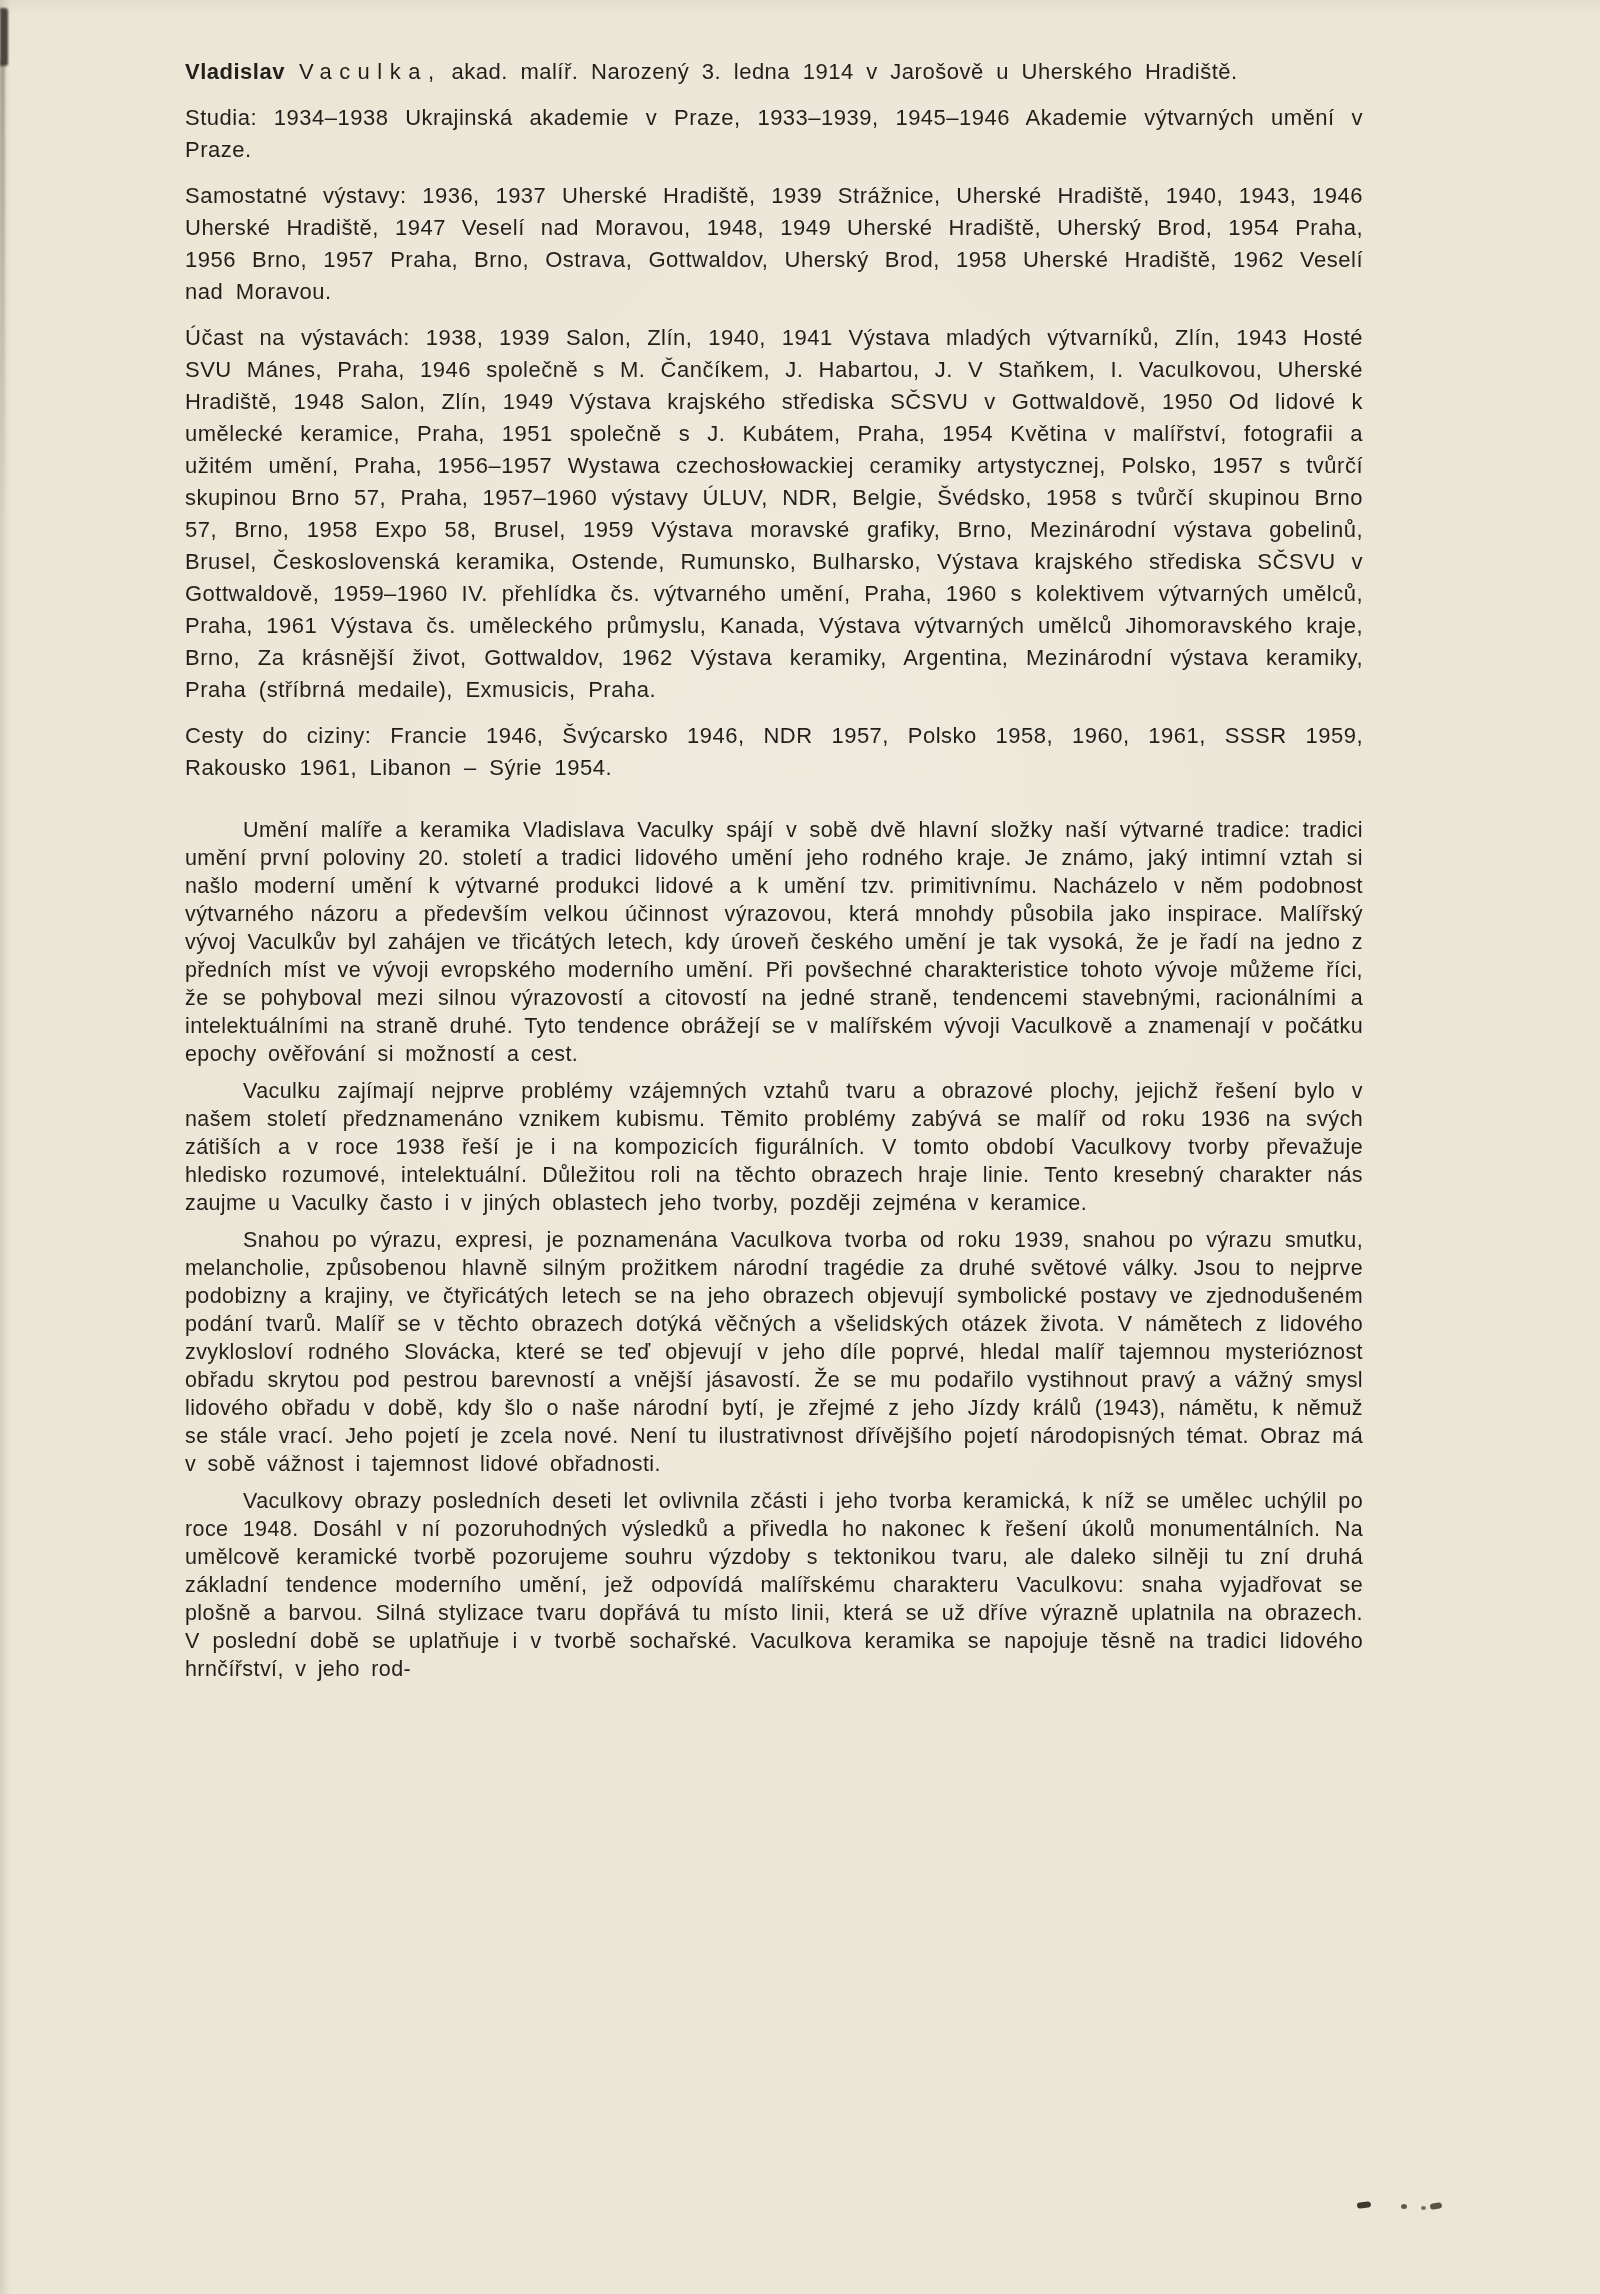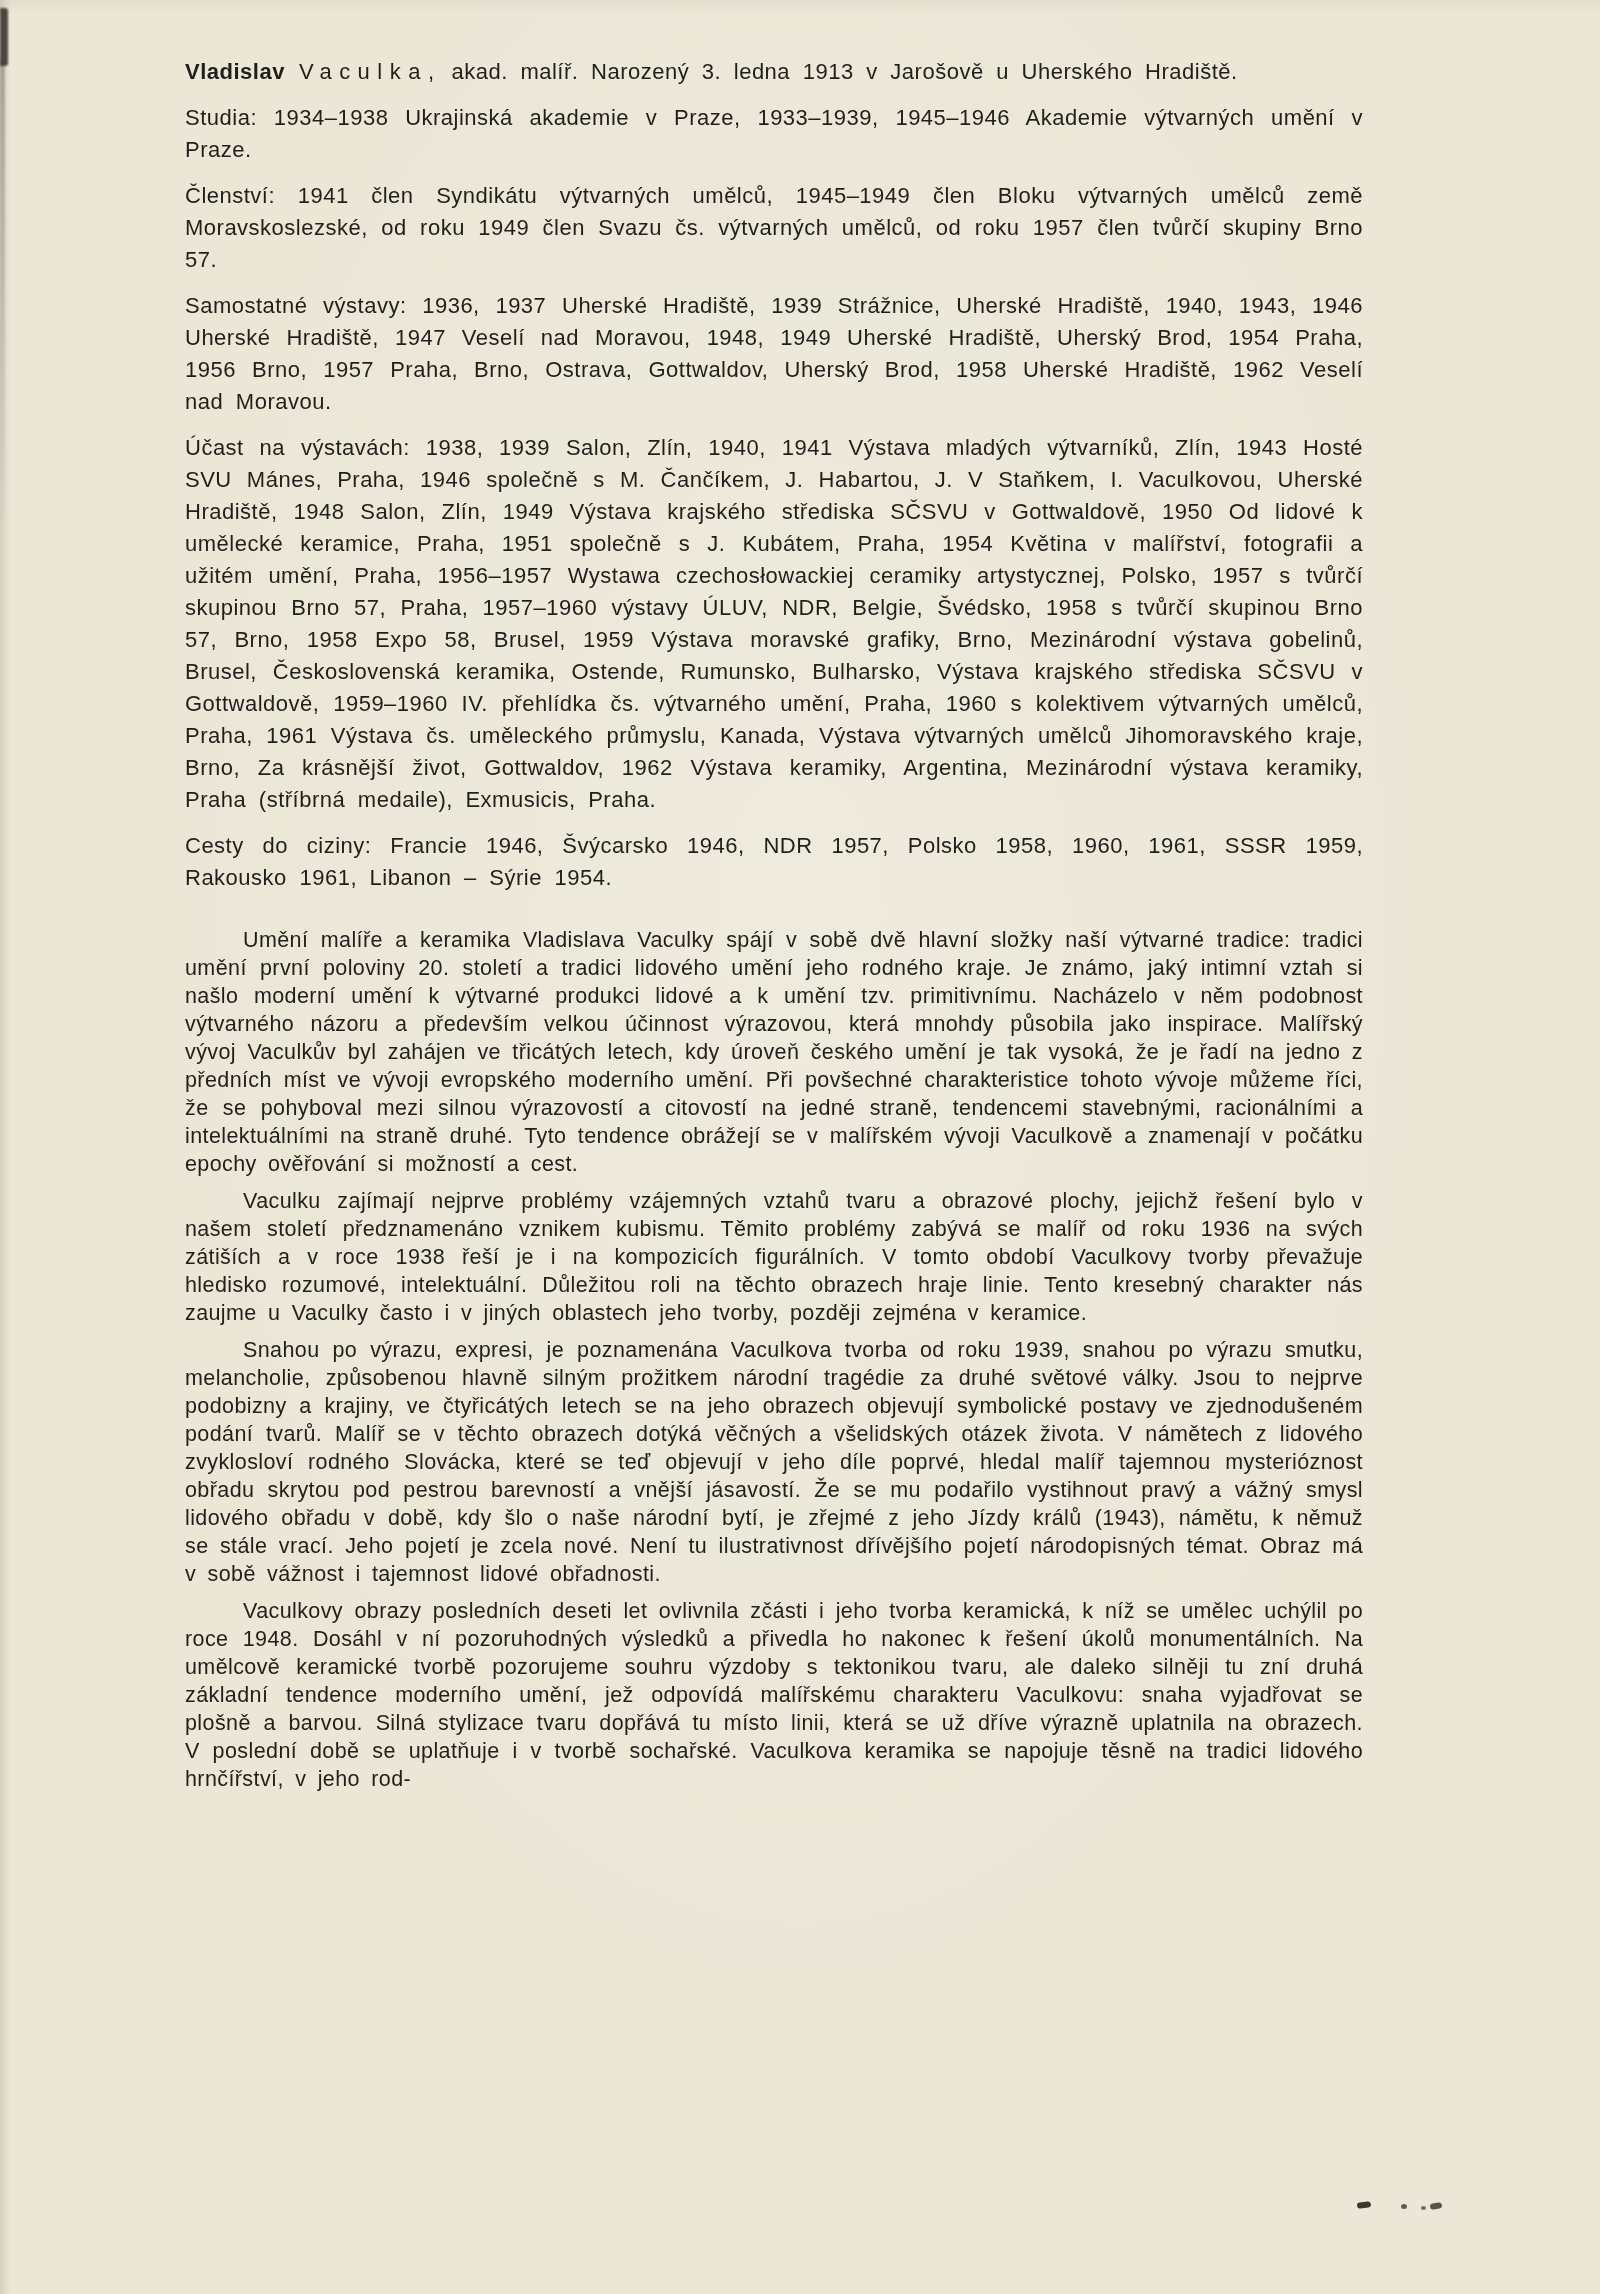--- a/index.html
+++ b/index.html
@@ -97,25 +97,24 @@
 </head>
 <body>
 
 <div class="page">
 
   <div class="smudge-top-left"></div>
   <div class="smudge-left-streak"></div>
 
   <div class="text-block">
 
-    <p class="bio-p"><span class="name-bold">Vladislav</span><span class="name-spaced">Vaculka,</span><span>akad. malíř. Narozený 3. ledna 1913 v Jarošově u Uherského Hradiště.</span></p>
+    <p class="bio-p"><span class="name-bold">Vladislav</span><span class="name-spaced">Vaculka,</span><span>akad. malíř. Narozený 3. ledna 1914 v Jarošově u Uherského Hradiště.</span></p>
 
     <div>
         <p class="bio-p">Studia: 1934–1938 Ukrajinská akademie v Praze, 1933–1939, 1945–1946 Akademie výtvarných umění v Praze.</p>
-        <p class="bio-p">Členství: 1941 člen Syndikátu výtvarných umělců, 1945–1949 člen Bloku výtvarných umělců země Moravskoslezské, od roku 1949 člen Svazu čs. výtvarných umělců, od roku 1957 člen tvůrčí skupiny Brno 57.</p>
         <p class="bio-p">Samostatné výstavy: 1936, 1937 Uherské Hradiště, 1939 Strážnice, Uherské Hradiště, 1940, 1943, 1946 Uherské Hradiště, 1947 Veselí nad Moravou, 1948, 1949 Uherské Hradiště, Uherský Brod, 1954 Praha, 1956 Brno, 1957 Praha, Brno, Ostrava, Gottwaldov, Uherský Brod, 1958 Uherské Hradiště, 1962 Veselí nad Moravou.</p>
         <p class="bio-p">Účast na výstavách: 1938, 1939 Salon, Zlín, 1940, 1941 Výstava mladých výtvarníků, Zlín, 1943 Hosté SVU Mánes, Praha, 1946 společně s M. Čančíkem, J. Habartou, J. V Staňkem, I. Vaculkovou, Uherské Hradiště, 1948 Salon, Zlín, 1949 Výstava krajského střediska SČSVU v Gottwaldově, 1950 Od lidové k umělecké keramice, Praha, 1951 společně s J. Kubátem, Praha, 1954 Květina v malířství, fotografii a užitém umění, Praha, 1956–1957 Wystawa czechosłowackiej ceramiky artystycznej, Polsko, 1957 s tvůrčí skupinou Brno 57, Praha, 1957–1960 výstavy ÚLUV, NDR, Belgie, Švédsko, 1958 s tvůrčí skupinou Brno 57, Brno, 1958 Expo 58, Brusel, 1959 Výstava moravské grafiky, Brno, Mezinárodní výstava gobelinů, Brusel, Československá keramika, Ostende, Rumunsko, Bulharsko, Výstava krajského střediska SČSVU v Gottwaldově, 1959–1960 IV. přehlídka čs. výtvarného umění, Praha, 1960 s kolektivem výtvarných umělců, Praha, 1961 Výstava čs. uměleckého průmyslu, Kanada, Výstava výtvarných umělců Jihomoravského kraje, Brno, Za krásnější život, Gottwaldov, 1962 Výstava keramiky, Argentina, Mezinárodní výstava keramiky, Praha (stříbrná medaile), Exmusicis, Praha.</p>
         <p class="bio-p">Cesty do ciziny: Francie 1946, Švýcarsko 1946, NDR 1957, Polsko 1958, 1960, 1961, SSSR 1959, Rakousko 1961, Libanon – Sýrie 1954.</p>
       </div>
 
     <div class="essay-block">
         <p class="essay-p">Umění malíře a keramika Vladislava Vaculky spájí v sobě dvě hlavní složky naší výtvarné tradice: tradici umění první poloviny 20. století a tradici lidového umění jeho rodného kraje. Je známo, jaký intimní vztah si našlo moderní umění k výtvarné produkci lidové a k umění tzv. primitivnímu. Nacházelo v něm podobnost výtvarného názoru a především velkou účinnost výrazovou, která mnohdy působila jako inspirace. Malířský vývoj Vaculkův byl zahájen ve třicátých letech, kdy úroveň českého umění je tak vysoká, že je řadí na jedno z předních míst ve vývoji evropského moderního umění. Při povšechné charakteristice tohoto vývoje můžeme říci, že se pohyboval mezi silnou výrazovostí a citovostí na jedné straně, tendencemi stavebnými, racionálními a intelektuálními na straně druhé. Tyto tendence obrážejí se v malířském vývoji Vaculkově a znamenají v počátku epochy ověřování si možností a cest.</p>
         <p class="essay-p">Vaculku zajímají nejprve problémy vzájemných vztahů tvaru a obrazové plochy, jejichž řešení bylo v našem století předznamenáno vznikem kubismu. Těmito problémy zabývá se malíř od roku 1936 na svých zátiších a v roce 1938 řeší je i na kompozicích figurálních. V tomto období Vaculkovy tvorby převažuje hledisko rozumové, intelektuální. Důležitou roli na těchto obrazech hraje linie. Tento kresebný charakter nás zaujme u Vaculky často i v jiných oblastech jeho tvorby, později zejména v keramice.</p>
         <p class="essay-p">Snahou po výrazu, expresi, je poznamenána Vaculkova tvorba od roku 1939, snahou po výrazu smutku, melancholie, způsobenou hlavně silným prožitkem národní tragédie za druhé světové války. Jsou to nejprve podobizny a krajiny, ve čtyřicátých letech se na jeho obrazech objevují symbolické postavy ve zjednodušeném podání tvarů. Malíř se v těchto obrazech dotýká věčných a všelidských otázek života. V námětech z lidového zvyklosloví rodného Slovácka, které se teď objevují v jeho díle poprvé, hledal malíř tajemnou mysterióznost obřadu skrytou pod pestrou barevností a vnější jásavostí. Že se mu podařilo vystihnout pravý a vážný smysl lidového obřadu v době, kdy šlo o naše národní bytí, je zřejmé z jeho Jízdy králů (1943), námětu, k němuž se stále vrací. Jeho pojetí je zcela nové. Není tu ilustrativnost dřívějšího pojetí národopisných témat. Obraz má v sobě vážnost i tajemnost lidové obřadnosti.</p>
         <p class="essay-p">Vaculkovy obrazy posledních deseti let ovlivnila zčásti i jeho tvorba keramická, k níž se umělec uchýlil po roce 1948. Dosáhl v ní pozoruhodných výsledků a přivedla ho nakonec k řešení úkolů monumentálních. Na umělcově keramické tvorbě pozorujeme souhru výzdoby s tektonikou tvaru, ale daleko silněji tu zní druhá základní tendence moderního umění, jež odpovídá malířskému charakteru Vaculkovu: snaha vyjadřovat se plošně a barvou. Silná stylizace tvaru dopřává tu místo linii, která se už dříve výrazně uplatnila na obrazech. V poslední době se uplatňuje i v tvorbě sochařské. Vaculkova keramika se napojuje těsně na tradici lidového hrnčířství, v jeho rod-</p>

